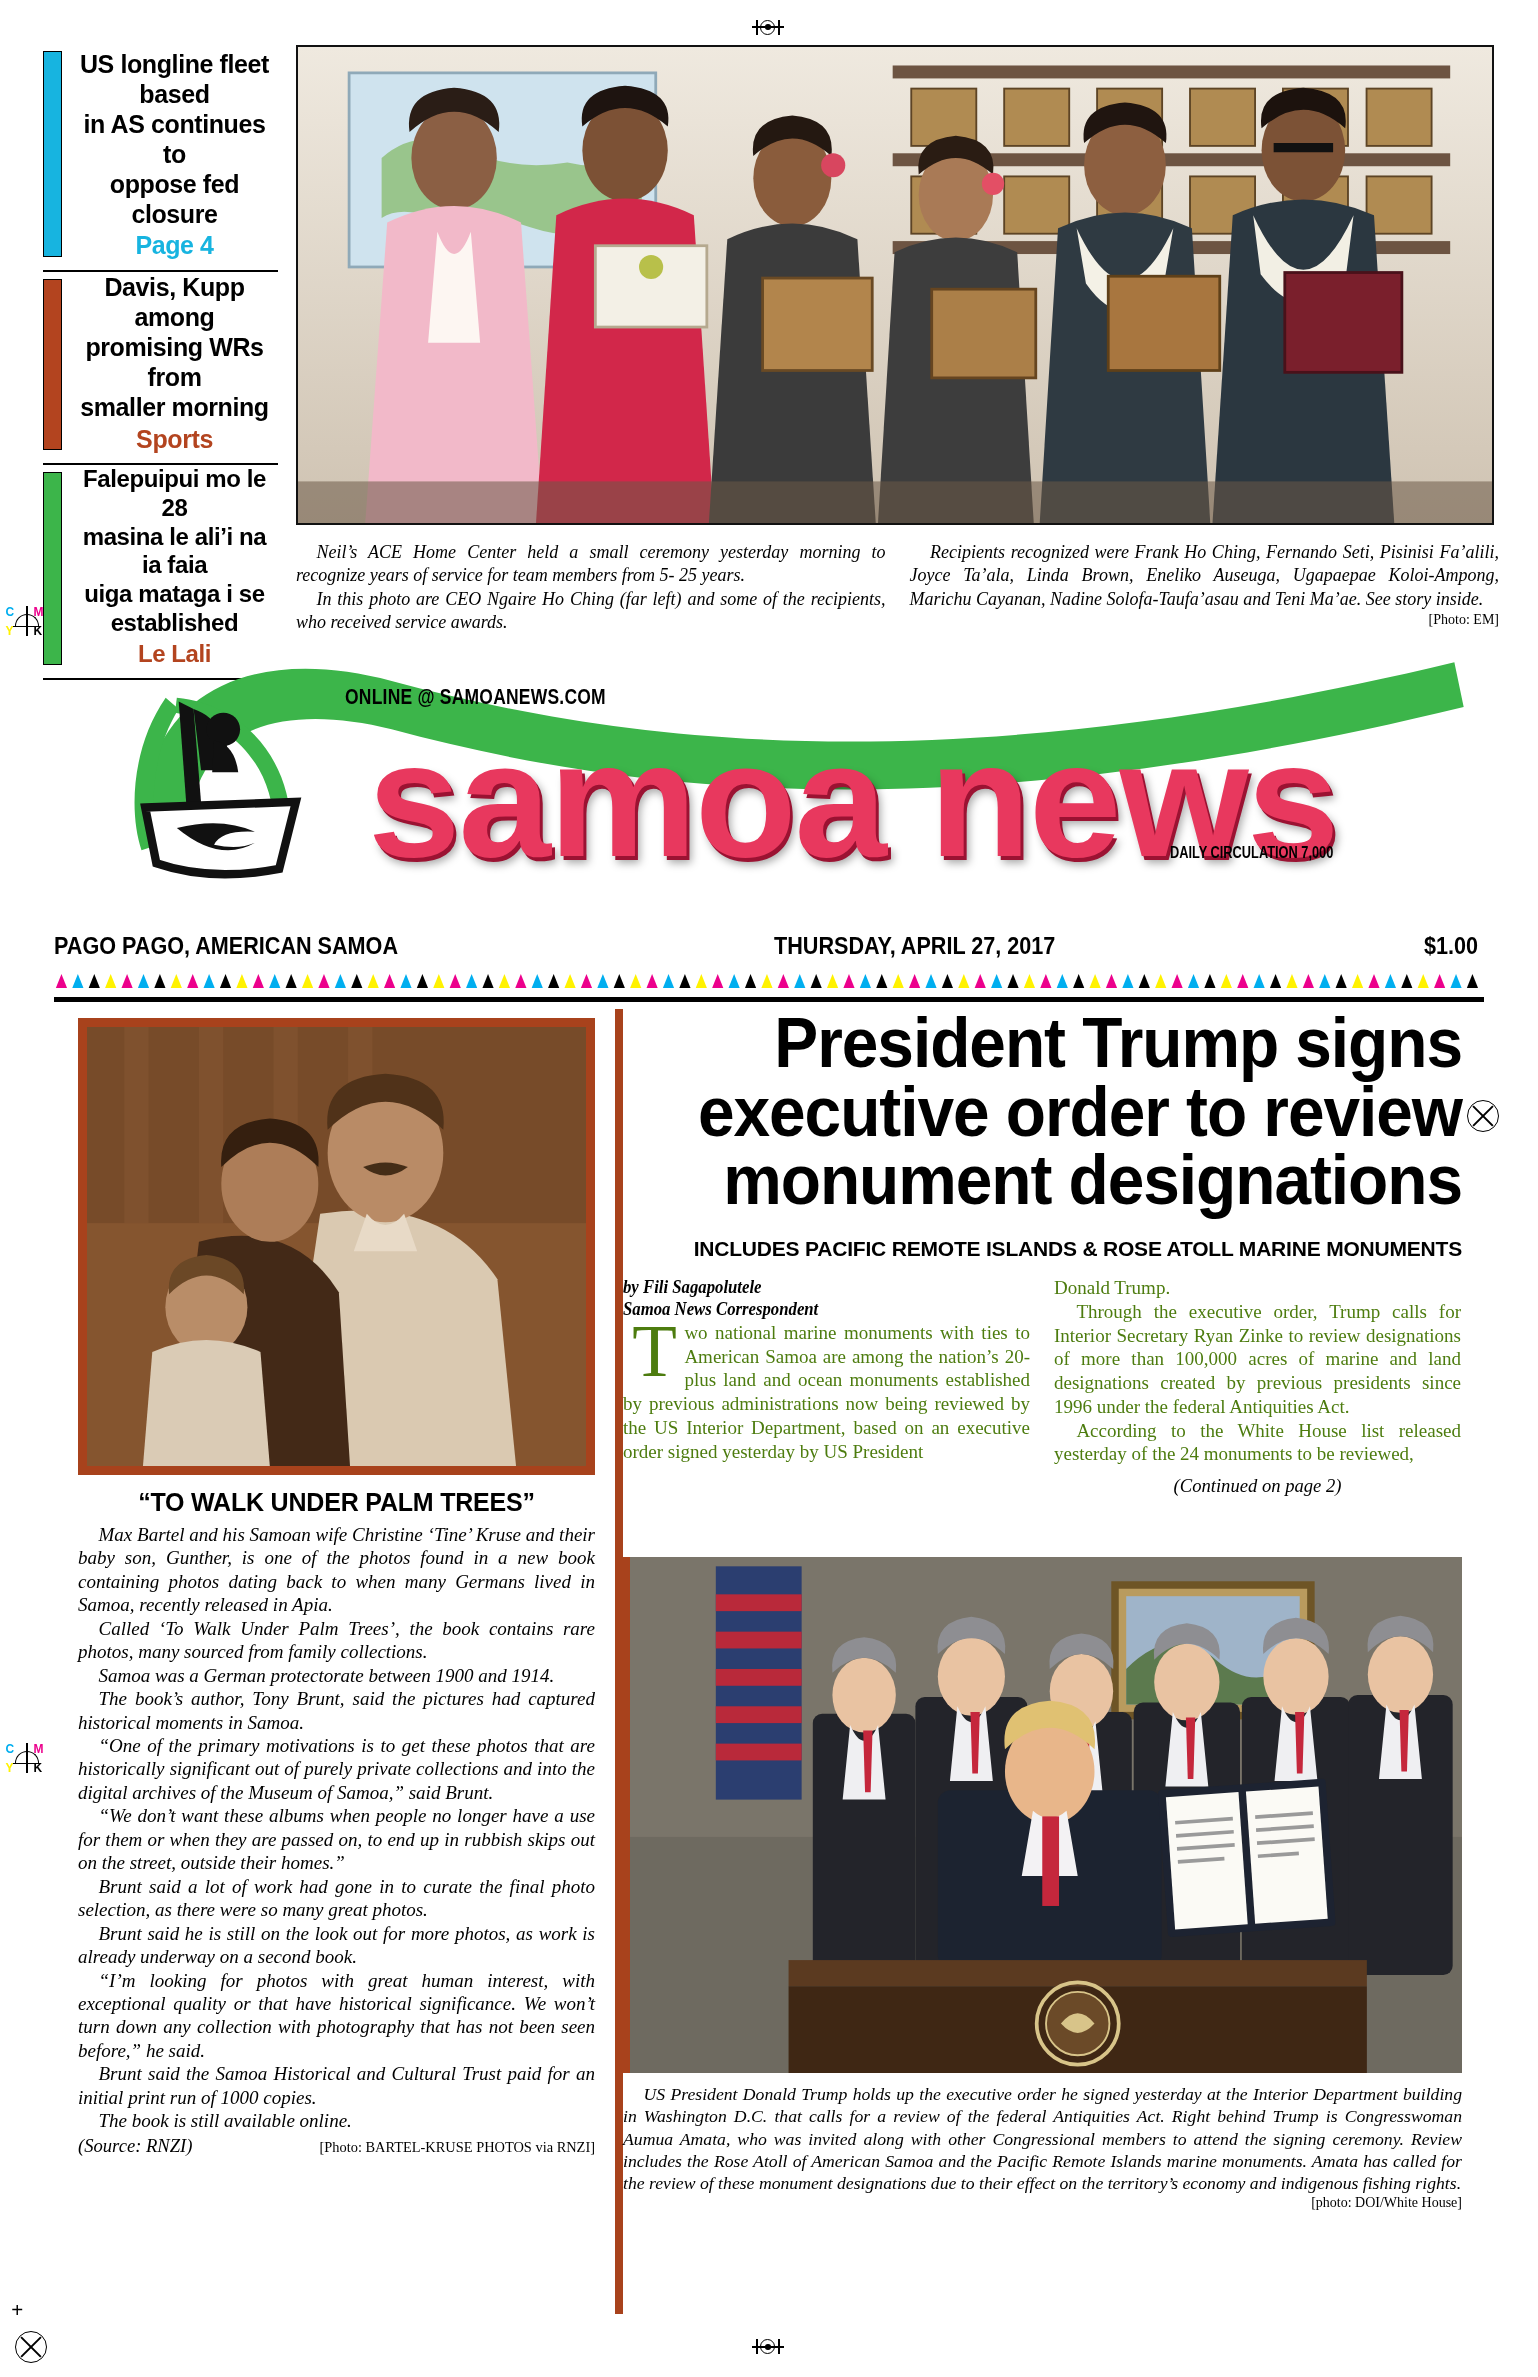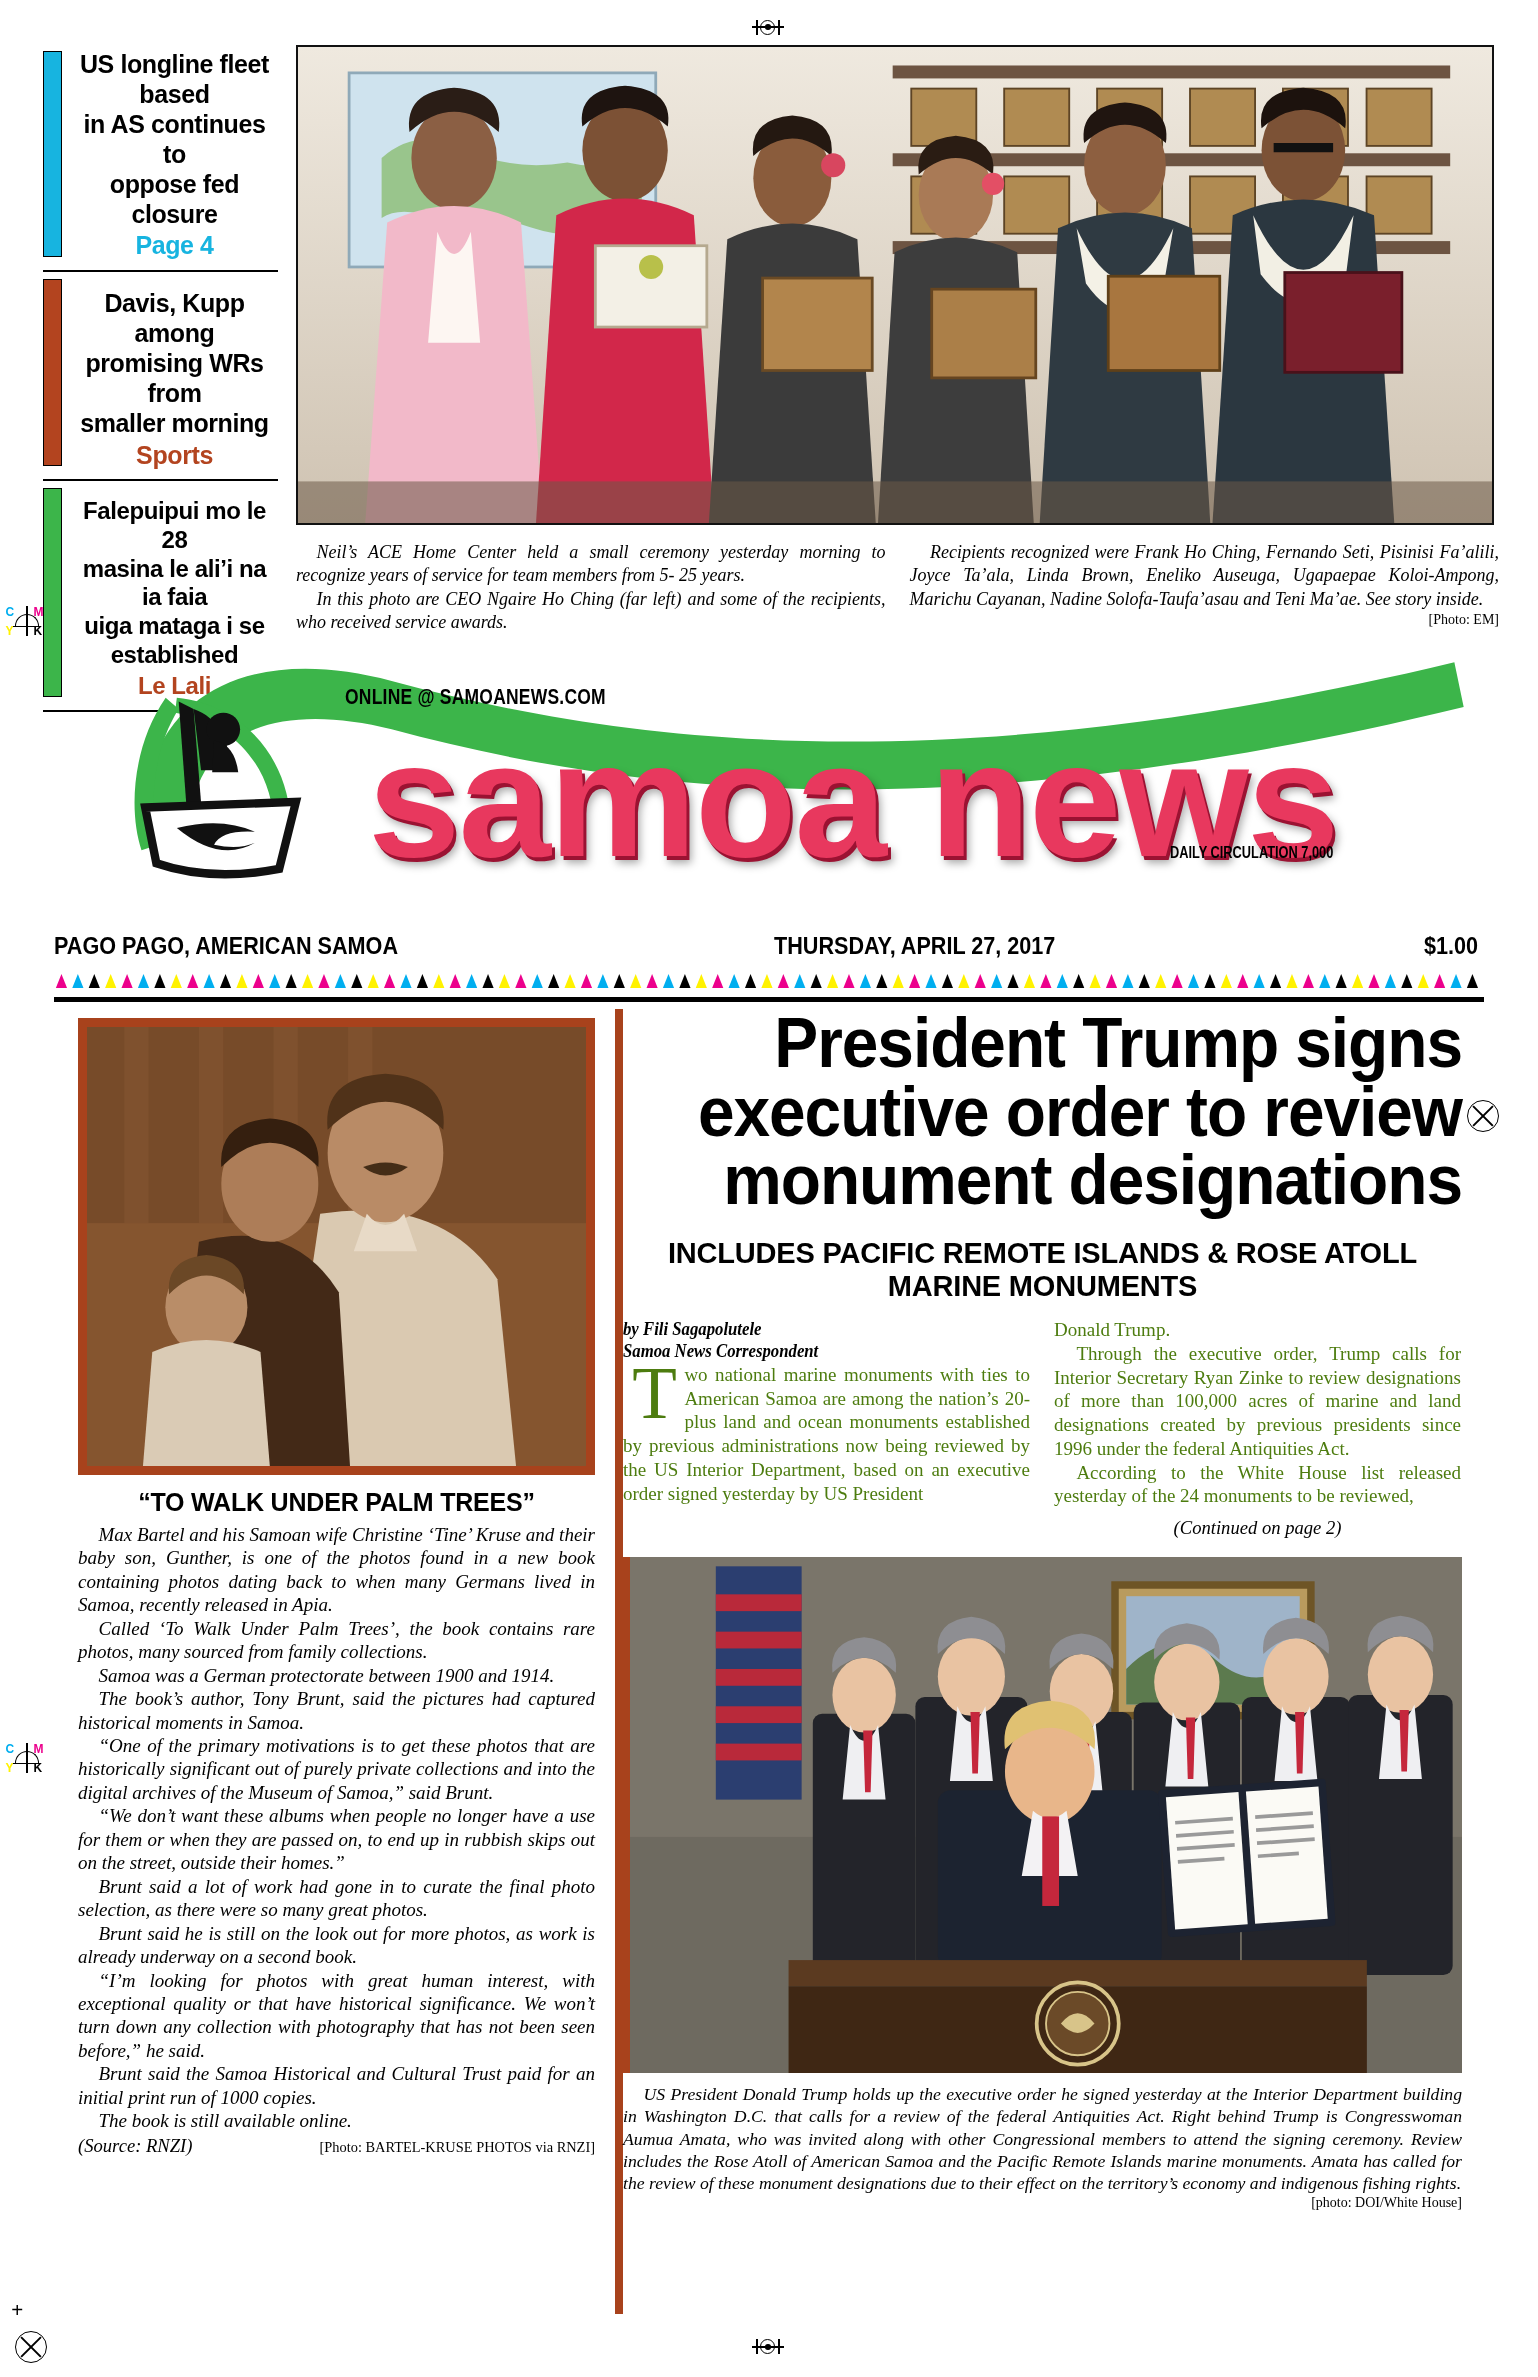--- a/index.html
+++ b/index.html
@@ -30,21 +30,21 @@
   .cmyk .arc { position:absolute; left:9.3px; top:7.5px; width:24px; height:12px;
     border:1.5px solid #000; border-bottom:none; border-radius:24px 24px 0 0; }
   .cmyk .vline { position:absolute; left:20.5px; top:0; width:1.5px; height:30px; background:#000; }
   .cmyk .base { position:absolute; left:7.5px; top:19.6px; width:28px; height:1.5px; background:#000; }
 
   .plus { position:absolute; font-family:"Liberation Sans",sans-serif; font-size:20.5px; color:#000; }
 
   
   .teasers { position:absolute; left:43px; top:43px; width:235px; }
   .teaser { position:relative; padding:5.6px 0 9.3px 0; }
-  .teaser + .teaser { border-top: 2.8px solid #000; padding-top:16px; }
+  .teaser + .teaser { border-top: 2.8px solid #000; padding-top:0; }
   .teaser .bar { position:absolute; left:0; top:7.5px; width:18.6px; bottom:13px;
     border:1.9px solid #000; }
   .teaser .txt { padding-left:28px; text-align:center;
     font-family:"Liberation Sans",sans-serif; font-weight:bold;
     font-size:25px; line-height:1.20; letter-spacing:-0.4px; color:#000; }
   .teaser .ref { display:block; margin-top:1.9px; font-weight:bold; }
 
   
   .topphoto { position:absolute; left:296px; top:45px; width:1198px; height:480px;
     border:2.8px solid #111; overflow:hidden; }
@@ -99,22 +99,22 @@
   .lsfoot { display:flex; justify-content:space-between; align-items:baseline;
     margin-top:2.8px; font-style:italic; font-size:18.6px; }
   .lsfoot .src { font-style:italic; }
   .lsfoot .ph { font-style:normal; font-size:14.4px; }
 
   .rightcol { position:absolute; left:569px; top:0; width:839px; }
   .bighead { font-family:"Liberation Sans",sans-serif; font-weight:bold;
     font-size:70px; line-height:0.98; text-align:right; color:#000;
     letter-spacing:-1.1px; }
   .bighead div { transform: scaleX(0.94); transform-origin: right center; }
-  .subhead { margin-top:22.4px; text-align:center;
-    font-family:"Liberation Sans",sans-serif; font-weight:bold; font-size:29px;
+  .subhead { margin-top:22.4px; text-align:right;
+    font-family:"Liberation Sans",sans-serif; font-weight:bold; font-size:21px;
     letter-spacing:-0.2px; color:#000; }
   .storycols { margin-top:15px; display:flex; gap:24px; }
   .sc { width:407px; }
   .byline { font-family:"Liberation Serif",serif; font-weight:bold; font-style:italic;
     font-size:18.6px; line-height:1.2; transform:scaleX(0.9); transform-origin:left center;}
   .bodytxt { font-family:"Liberation Serif",serif; font-size:19px;
     line-height:1.25; text-align:justify; color:#4d7c0f; }
   .bodytxt p { text-indent:22.4px; }
   .dropcap-p { text-indent:0 !important; }
   .dropcap { float:left; font-size:73px; line-height:0.76; padding:3.7px 7.5px 0 9.3px;

